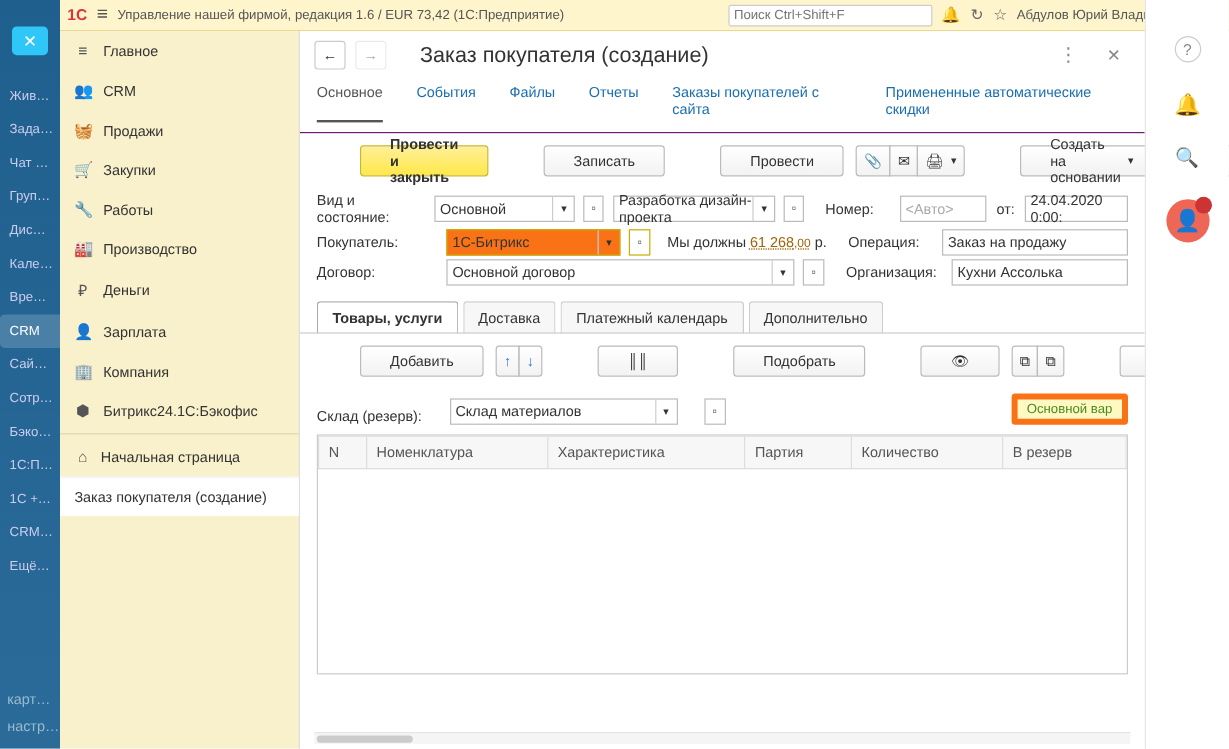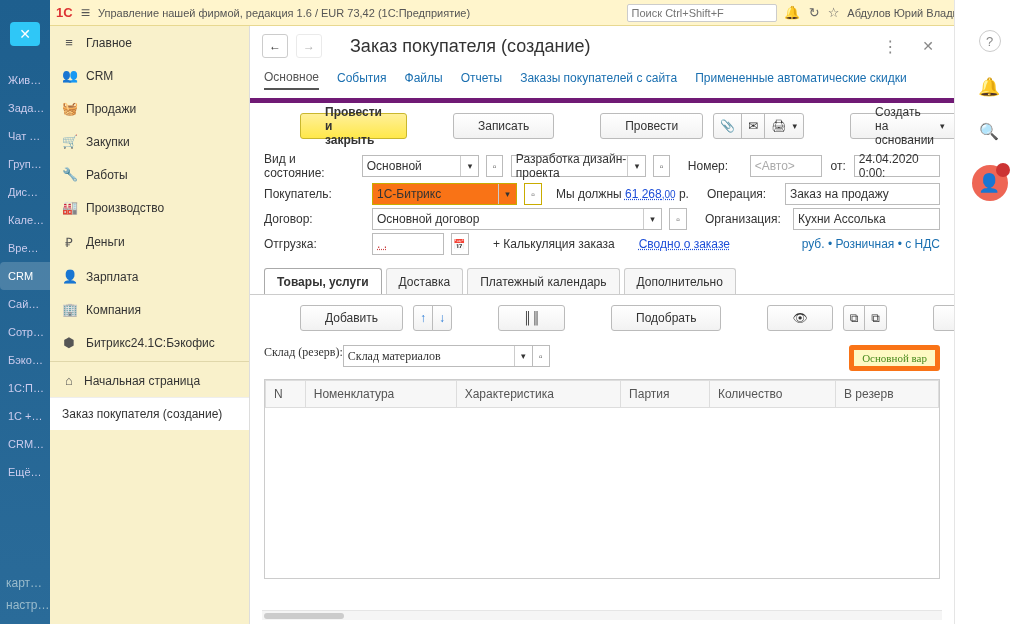--- a/index.html
+++ b/index.html
@@ -11,42 +11,42 @@
     .bitrix-item { color: #cce; font-size: 11px; padding: 8px 4px 8px 8px; overflow: hidden; white-space: nowrap; }
     .bitrix-item.active { color: #fff; background: rgba(255,255,255,.18); border-radius: 4px 0 0 4px; }
     .bitrix-foot { position: absolute; bottom: 8px; left: 6px; right: 6px; color: #9bc; font-size: 12px; }
     .bitrix-foot div { padding: 4px 0; }
     
     
     .yellow-header { position: absolute; left: 50px; top: 0; right: 0; height: 26px; background: #fff5cc; border-bottom: 1px solid #e8d890; display: flex; align-items: center; padding: 0 6px; gap: 8px; justify-content: flex-end; }
     .logo1c { color: #d33; font-weight: bold; font-size: 13px; }
     .burger { font-size: 16px; color: #555; }
     .hdr-title { color: #555; font-size: 11px; }
-    .hdr-search { margin-left: auto; width: 150px; height: 18px; border: 1px solid #ccc; border-radius: 2px; padding: 0 4px; font-size: 11px; }
+    .hdr-search { margin-left: auto; width: 170px; height: 18px; border: 1px solid #ccc; border-radius: 2px; padding: 0 4px; font-size: 11px; }
     .hdr-ico { font-size: 13px; color: #666; }
     .hdr-user { color: #555; font-size: 11px; }
     
     
     .leftmenu { position: absolute; left: 50px; top: 26px; width: 200px; bottom: 0; background: #f9f1cb; border-right: 1px solid #ddd; }
     .lm-item { display: flex; align-items: center; gap: 10px; padding: 9px 12px; color: #333; cursor: pointer; }
     .lm-sep { border-top: 1px solid #e0d7aa; margin: 2px 0; }
     .lm-home { display: flex; align-items: center; gap: 8px; padding: 9px 12px; }
     .lm-sub { padding: 9px 12px; background: #fff; border-top: 1px solid #eee; }
     .ico { width: 14px; text-align: center; font-size: 13px; color: #555; }
     
     
     .main { position: absolute; left: 250px; top: 26px; right: 70px; bottom: 0; background: #fff; display: flex; flex-direction: column; }
     .main-top { display: flex; align-items: center; padding: 8px 12px; gap: 8px; }
     .nav-btn { width: 26px; height: 24px; border: 1px solid #ccc; background: #fff; border-radius: 3px; display: flex; align-items: center; justify-content: center; }
     .page-title { font-size: 18px; font-weight: normal; margin-left: 20px; }
     .flex-spacer { flex: 1; }
     .hdr-dots { font-size: 16px; color: #888; padding: 0 8px; }
     .hdr-x { font-size: 14px; color: #888; padding: 0 8px; }
     
-    .tab-row { display: flex; gap: 18px; padding: 0 14px 8px; border-bottom: 5px solid #701a75; align-items: center; }
+    .tab-row { display: flex; gap: 28px; padding: 0 14px 8px; border-bottom: 1px solid #701a75; }
     .tab-link { color: #1a6fb0; font-size: 12px; padding: 4px 0; cursor: pointer; }
     .tab-link.active { color: #555; border-bottom: 2px solid #555; }
     
     
     .toolbar { display: flex; gap: 10px; padding: 10px 14px 8px; align-items: center; }
     .btn { height: 26px; border: 1px solid #bbb; background: linear-gradient(#fff,#f2f2f2); border-radius: 3px; padding: 0 24px; font-size: 12px; display: inline-flex; align-items: center; gap: 4px; cursor: pointer; margin-left: 36px; }
     .btn.yellow { background: linear-gradient(#fff099,#ffe84a); border-color: #c9b72e; font-weight: bold; }
     .btn-grp { display: inline-flex; }
     .btn-grp .btn { border-radius: 0; margin-left: -1px; padding: 0 6px; }
     .btn-grp .btn:first-child { border-radius: 3px 0 0 3px; margin-left: 0; }
@@ -55,30 +55,30 @@
     
     
     .form { padding: 2px 14px; }
     .frow { display: flex; align-items: center; margin: 3px 0; gap: 8px; }
     .flabel { width: 100px; font-size: 12px; }
     .fld { height: 22px; border: 1px solid #bbb; background: #fff; padding: 0 4px; font-size: 12px; display: flex; align-items: center; }
     .fld.combo { position: relative; }
     .fld-dd { position: absolute; right: 0; top: 0; bottom: 0; width: 18px; border-left: 1px solid #ccc; display: flex; align-items: center; justify-content: center; font-size: 9px; }
     .fld-open { width: 18px; height: 22px; border: 1px solid #bbb; margin-left: -1px; display: flex; align-items: center; justify-content: center; font-size: 10px; }
     .fld.yel { border: 1px solid #c9ac00; background: #f97316; }
-    .link { color: #1d4ed8; text-decoration: underline dotted; cursor: pointer; }
+    .link { color: #a16207; text-decoration: underline dotted; cursor: pointer; }
     
     
     .subtabs { display: flex; gap: 4px; padding: 0 14px; margin-top: 8px; }
     .subtab { padding: 6px 12px; border: 1px solid #ccc; border-bottom: none; background: #f7f7f7; border-radius: 3px 3px 0 0; font-size: 12px; cursor: pointer; }
     .subtab.active { background: #fff; font-weight: bold; border-color: #aaa; }
     
     .subbar { display: flex; gap: 10px; padding: 10px 14px; align-items: center; border-top: 1px solid #ccc; margin-top: -1px; }
     
-    .wh-row { display: flex; align-items: flex-start; padding: 4px 14px; gap: 0; font-family: Liberation Serif, serif; }
+    .wh-row { display: flex; align-items: flex-end; padding: 4px 14px; gap: 23px; }
     .badge { border: 5px solid #f97316; color: #4a8b1e; background: #fef9c3; padding: 2px 8px; border-radius: 3px; margin-left: auto; font-size: 11px; }
     
     
     .tblwrap { margin: 4px 14px 0; border: 1px solid #ccc; flex: 1; min-height: 200px; overflow: hidden; }
     .tbl { width: 100%; border-collapse: collapse; }
     .tbl th { background: #f7f7f7; border: 1px solid #ddd; padding: 6px 8px; text-align: left; font-weight: normal; font-size: 12px; color: #555; }
     
     
     .rightbar { position: absolute; right: 0; top: 0; width: 70px; bottom: 0; background: #fff; border-left: 1px solid #e5e5e5; padding-top: 30px; display: flex; flex-direction: column; align-items: center; gap: 24px; }
     .rb-ico { font-size: 18px; color: #888; }
@@ -246,29 +246,20 @@
     <div class="frow">
       <div class="flabel">Договор:</div>
       <div class="fld combo" style="width:290px">
           <span>Основной договор</span>
           <span class="fld-dd">▾</span>
         </div>
       <div class="fld-open">▫</div>
       <div class="flabel" style="width:80px;margin-left:10px">Организация:</div>
       <div class="fld" style="flex:1">Кухни Ассолька</div>
     </div>
-    <div class="frow">
-      <div class="flabel">Отгрузка:</div>
-      <div class="fld" style="width:72px;color:#c44;text-decoration:underline dotted">   .   .    </div>
-      <div class="fld-open">📅</div>
-      <span style="margin-left:16px">+ Калькуляция заказа</span>
-      <span class="link" style="margin-left:16px">Сводно о заказе</span>
-      <div class="flex-spacer"></div>
-      <span class="link" style="color:#1a6fb0;text-decoration:none">руб. • Розничная • с НДС</span>
-    </div>
   </div>
 
   <div class="subtabs" id="subtabs">
       <div class="subtab active">Товары, услуги</div>
       <div class="subtab">Доставка</div>
       <div class="subtab">Платежный календарь</div>
       <div class="subtab">Дополнительно</div>
     </div>
 
   <div class="subbar">

